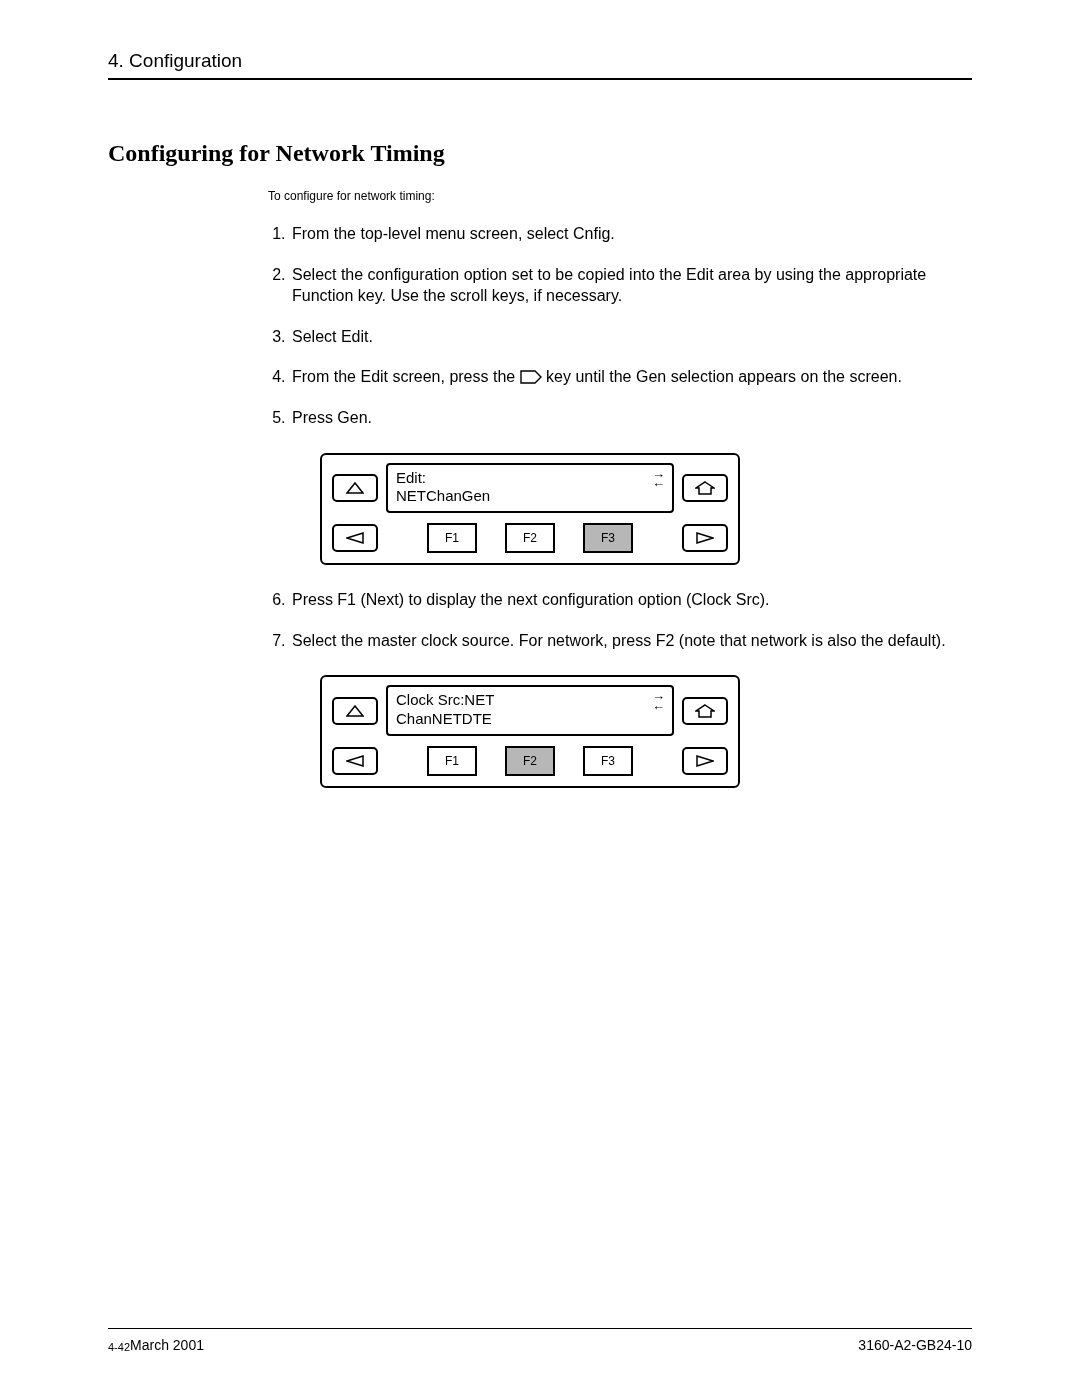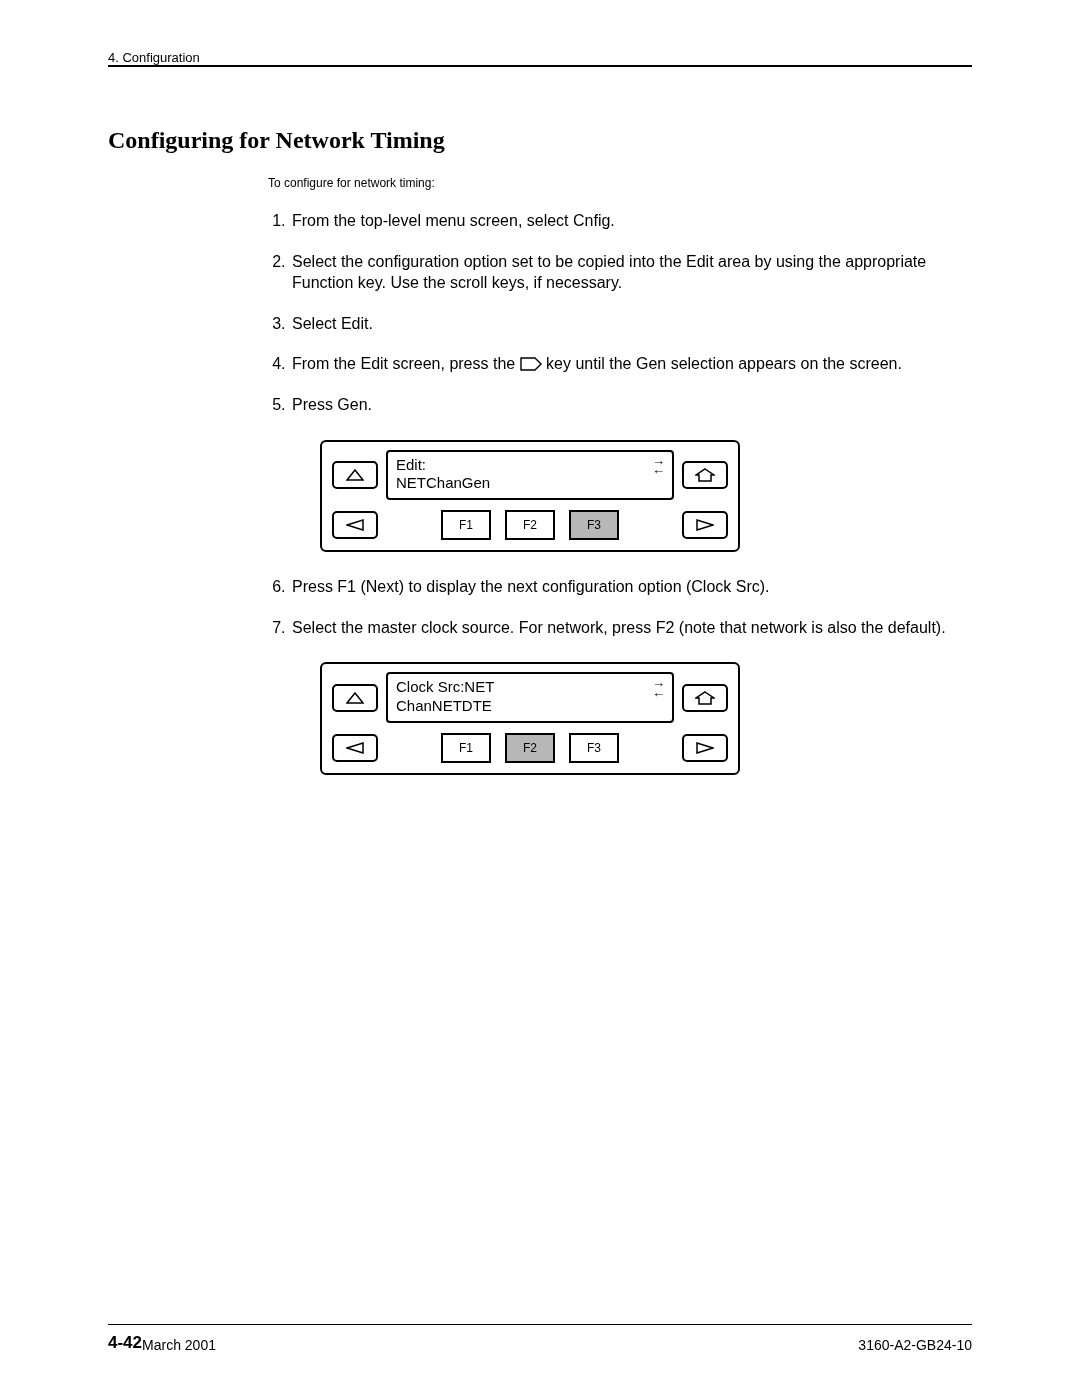--- a/index.html
+++ b/index.html
@@ -14,21 +14,22 @@
     box-sizing: border-box;
   }
   .page {
     padding: 50px 108px 0 108px;
     box-sizing: border-box;
     width: 100%;
     height: 100%;
     position: relative;
   }
   .header-line {
-    font-size: 13px;
+    font-size: 19px;
+    padding-bottom: 6px;
     border-bottom: 2px solid #000;
   }
   .section-title {
     font-family: "Times New Roman", Times, serif;
     font-weight: bold;
     font-size: 24px;
     margin-top: 60px;
   }
   .content {
     margin-left: 160px;
@@ -110,21 +111,21 @@
     font-size: 13px;
     line-height: 0.75;
     letter-spacing: -1px;
   }
   .lcd-bottom {
     display: flex;
     align-items: center;
     gap: 8px;
     margin-top: 10px;
   }
-  .spacer { flex: 1; display:flex; justify-content:center; gap:14px; }
+  .spacer { flex: 1; display:flex; justify-content:center; gap:28px; }
   .fkey {
     width: 46px;
     height: 26px;
     border: 2px solid #000;
     display: flex;
     align-items: center;
     justify-content: center;
     font-size: 12px;
     background: #fff;
   }
@@ -132,21 +133,21 @@
   .footer {
     position: absolute;
     bottom: 44px;
     left: 108px;
     right: 108px;
     display: flex;
     align-items: flex-end;
     font-size: 14px;
     border-top: 1px solid #000;
   }
-  .footer .pg { font-weight: bold; font-size: 17px; }
+  .footer .pg { font-weight: normal; font-size: 11px; }
   .footer > div { margin-top:8px; }
   .footer .mid { flex:1; text-align:left; }
   svg.ic { display:block; }
 </style>
 </head>
 <body>
 
 <div class="page">
   <div class="header-line">4. Configuration</div>
 

